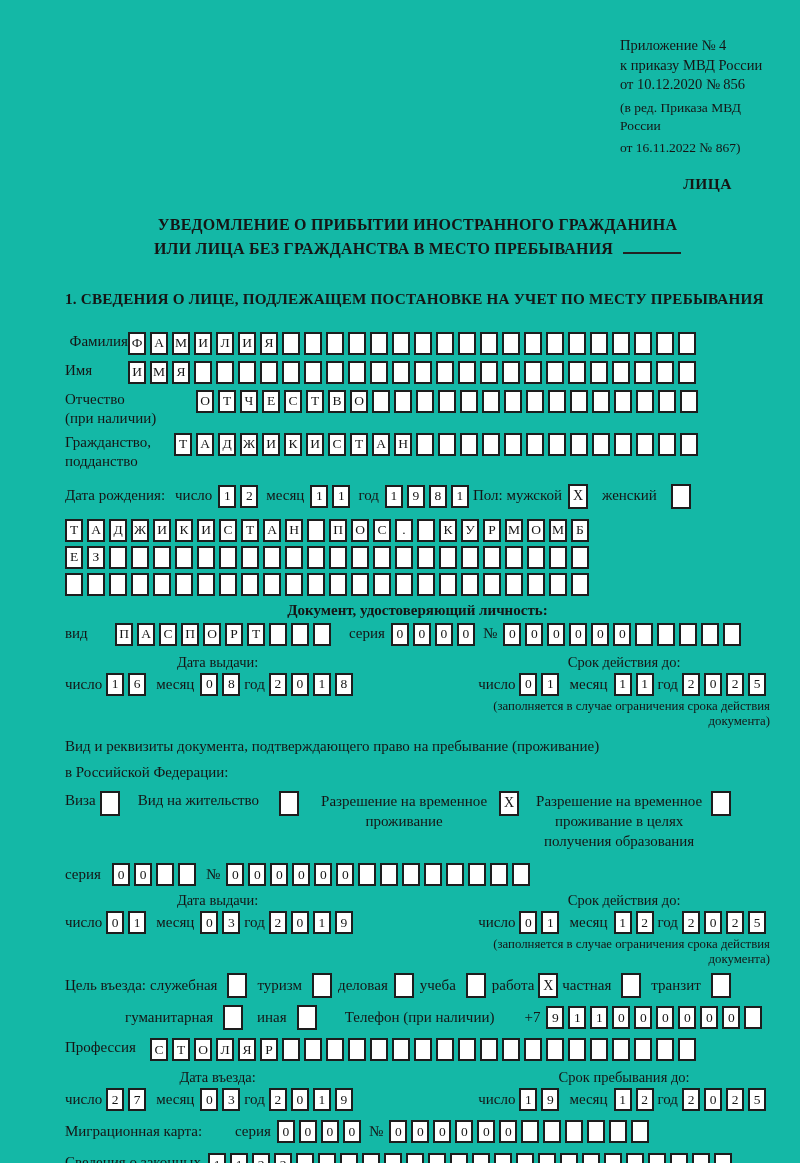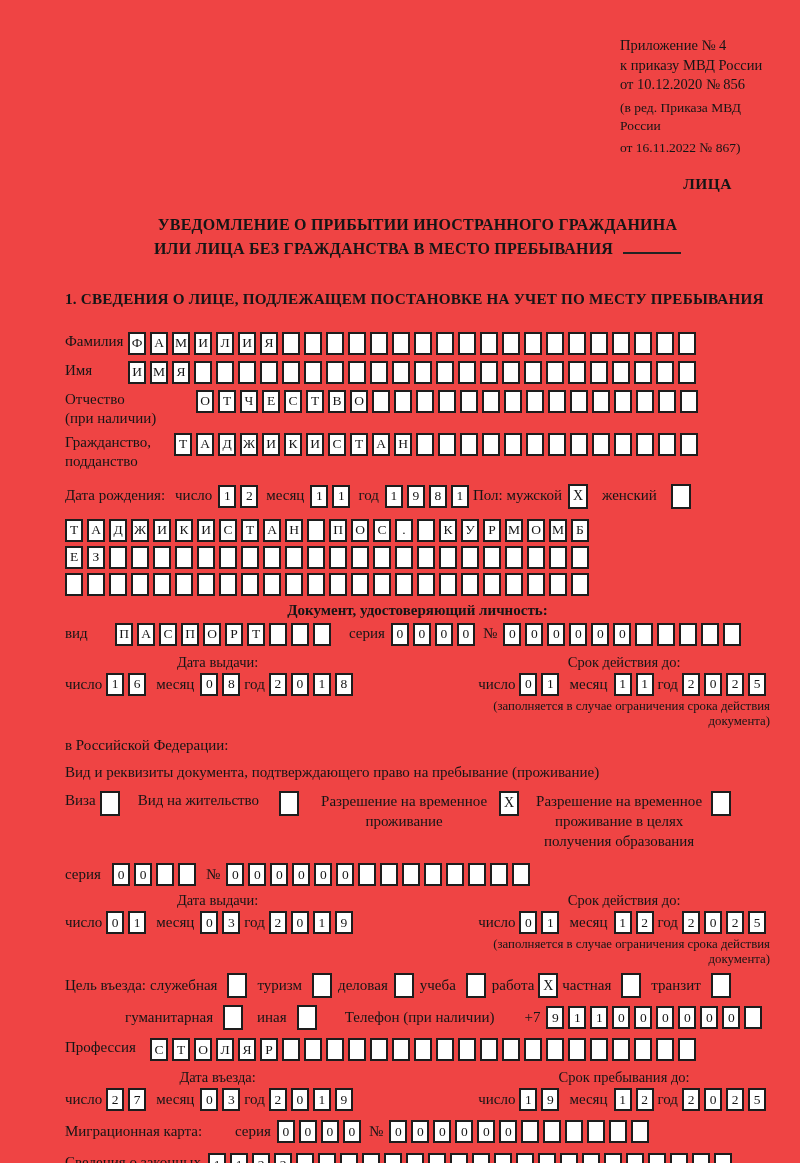--- a/index.html
+++ b/index.html
@@ -1,18 +1,18 @@
 <!DOCTYPE html>
 <html><head>
 <meta charset="utf-8">
 <style>
   * { margin:0; padding:0; box-sizing:border-box; }
   html,body { background:#ffffff; }
   .page {
-    width:800px; height:1163px; background:#ef4444; position:relative;
+    width:800px; height:1163px; background:#14b8a6; position:relative;
     font-family:"Liberation Serif", serif; color:#151515; overflow:hidden;
     padding:36px 30px 10px 65px;
   }
   
   .top-ref { margin-left:555px; font-size:14.5px; line-height:1.35; }
   .top-ref .small { font-size:13.5px; margin-top:4px; }
   .forma { text-align:right; padding-right:38px; font-weight:bold; font-size:15.5px; margin-top:18px; letter-spacing:.5px; }
 
   .title { text-align:center; font-weight:bold; font-size:16px; margin-top:20px; line-height:1.45; letter-spacing:.2px; }
   .title-underline { display:inline-block; width:58px; border-bottom:2px solid #222; height:14px; margin-left:10px; }
@@ -69,21 +69,21 @@
   <div class="forma">ЛИЦА</div>
 
   <div class="title">
     <div>УВЕДОМЛЕНИЕ О ПРИБЫТИИ ИНОСТРАННОГО ГРАЖДАНИНА</div>
     <div><span>ИЛИ ЛИЦА БЕЗ ГРАЖДАНСТВА В МЕСТО ПРЕБЫВАНИЯ</span><span class="title-underline"></span></div>
   </div>
 
   <div class="section-heading">1. СВЕДЕНИЯ О ЛИЦЕ, ПОДЛЕЖАЩЕМ ПОСТАНОВКЕ НА УЧЕТ ПО МЕСТУ ПРЕБЫВАНИЯ</div>
 
   <div class="frow" style="margin-top:24px;">
-    <span class="lbl" style="width:63px;">Фамилия</span>
+    <span class="lbl" style="width:63px;text-align:right;">Фамилия</span>
     <span class="cells">
         <span class="cell">Ф</span>
         <span class="cell">А</span>
         <span class="cell">М</span>
         <span class="cell">И</span>
         <span class="cell">Л</span>
         <span class="cell">И</span>
         <span class="cell">Я</span>
         <span class="cell"></span>
         <span class="cell"></span>
@@ -391,22 +391,22 @@
             <span class="cell">2</span>
             <span class="cell">0</span>
             <span class="cell">2</span>
             <span class="cell">5</span>
           </span>
       </div>
       <div class="note-right">(заполняется в случае ограничения срока действия документа)</div>
     </div>
   </div>
 
+  <div class="lbl" style="margin-top:8px; font-size:15px;">Вид и реквизиты документа, подтверждающего право на пребывание (проживание)</div>
   <div class="lbl" style="margin-top:7px; font-size:15px;">в Российской Федерации:</div>
-  <div class="lbl" style="margin-top:8px; font-size:15px;">Вид и реквизиты документа, подтверждающего право на пребывание (проживание)</div>
 
   <div class="residence-opts">
     <span class="lbl">Виза</span>
     <span class="cb gap4"></span>
     <span class="lbl" style="margin-left:18px;">Вид на жительство</span>
     <span class="cb gap20"></span>
     <span class="opt-label-c" style="width:178px; margin-left:16px;">Разрешение на временное проживание</span>
     <span class="cb gap6">X</span>
     <span class="opt-label-c" style="width:172px; margin-left:14px;">Разрешение на временное проживание в целях получения образования</span>
     <span class="cb gap6"></span>

